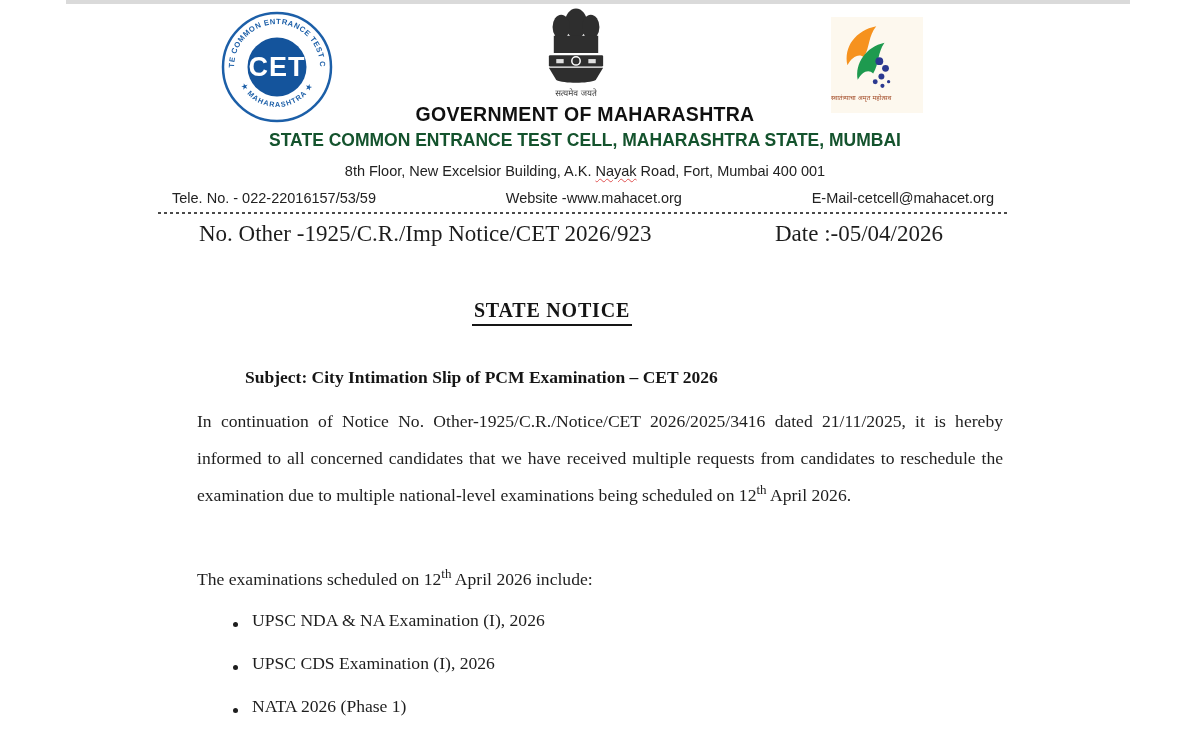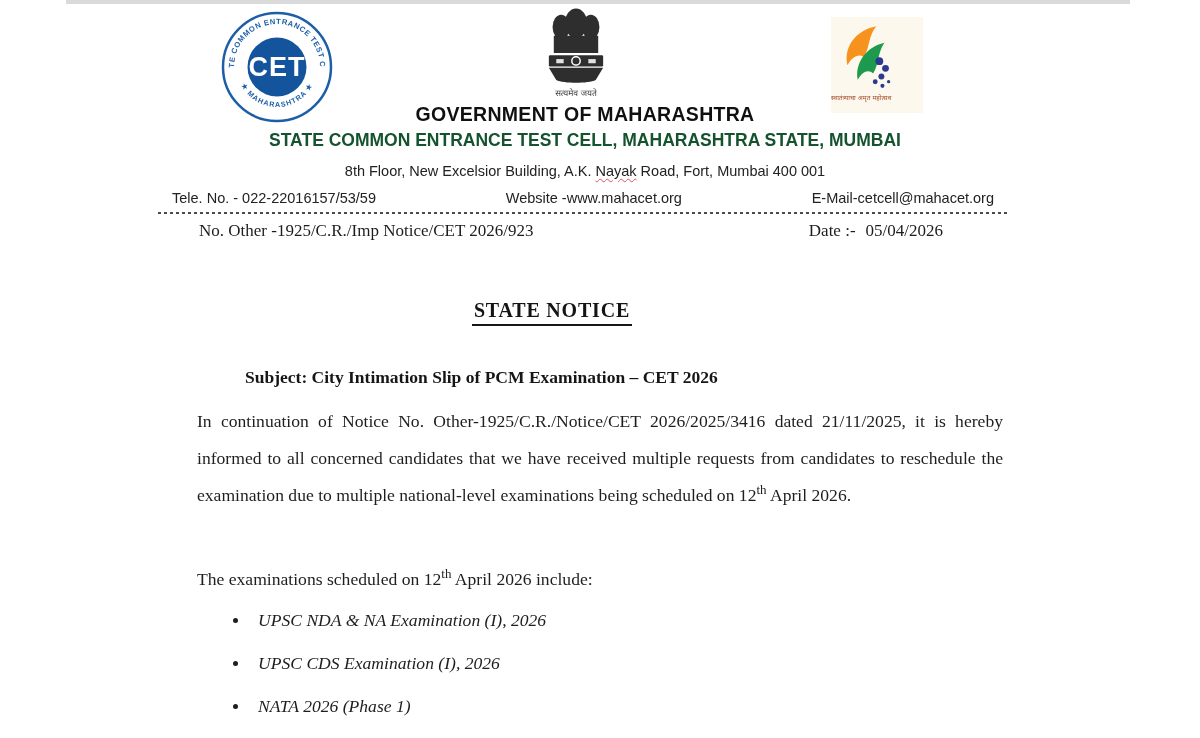--- a/index.html
+++ b/index.html
@@ -31,35 +31,35 @@
   .misspell { text-decoration-line:underline; text-decoration-style:wavy; text-decoration-color:#e05252;
               text-decoration-thickness:1px; text-underline-offset:2px; }
   .telerow { position:absolute; top:190px; left:172px; width:822px; display:flex;
              justify-content:space-between; font-family:"Liberation Sans", sans-serif;
              font-size:14.5px; color:#222; }
   .dash { position:absolute; top:212px; left:158px; width:852px; height:2px;
           background:repeating-linear-gradient(90deg,#4a4a4a 0 3px, transparent 3px 6px); }
 
   
   .metarow { position:absolute; top:221px; left:199px; width:800px; display:flex;
-             justify-content:space-between; font-size:17px; color:#1d1d1d; }
-  .date-group { padding-right:56px; display:flex; gap:10px; }
+             justify-content:space-between; font-size:23px; color:#1d1d1d; }
+  .date-group { padding-right:56px; display:flex; }
 
   
   .title-wrap { position:absolute; top:299px; left:197px; width:804px; text-align:center; }
   .title-text { position:relative; left:-47px; display:inline-block; font-weight:700; font-size:20px;
                 letter-spacing:.8px; color:#141414; border-bottom:2.5px solid #161616; padding:0 2px 2px; }
   .subject { position:absolute; top:367px; left:245px; font-weight:700; font-size:17.5px; color:#161616; }
   .para { position:absolute; top:403px; left:197px; width:806px; font-size:17.6px;
           line-height:37px; text-align:justify; text-align-last:left; color:#1e1e1e; }
   sup { font-size:13px; line-height:0; vertical-align:super; }
   .intro { position:absolute; top:566px; left:197px; font-size:17.6px; line-height:26px; }
   .bullets { position:absolute; top:609px; left:233px; list-style:none; }
-  .bullets li { display:flex; align-items:flex-start; gap:20px; height:22px; margin-bottom:21px;
-                font-size:17.6px; line-height:22px;font-style:italic; }
+  .bullets li { display:flex; align-items:center; gap:14px; height:22px; margin-bottom:21px;
+                font-size:17.6px; line-height:22px; }
   .dot { flex:0 0 auto; width:5px; height:5px; border-radius:50%; background:#1e1e1e; margin-top:9px; }
 </style>
 </head>
 <body>
 
 <div class="page">
   <div class="top-strip"></div>
 
   <div class="cet-logo">
     <svg viewBox="0 0 112 112" width="112" height="112">

